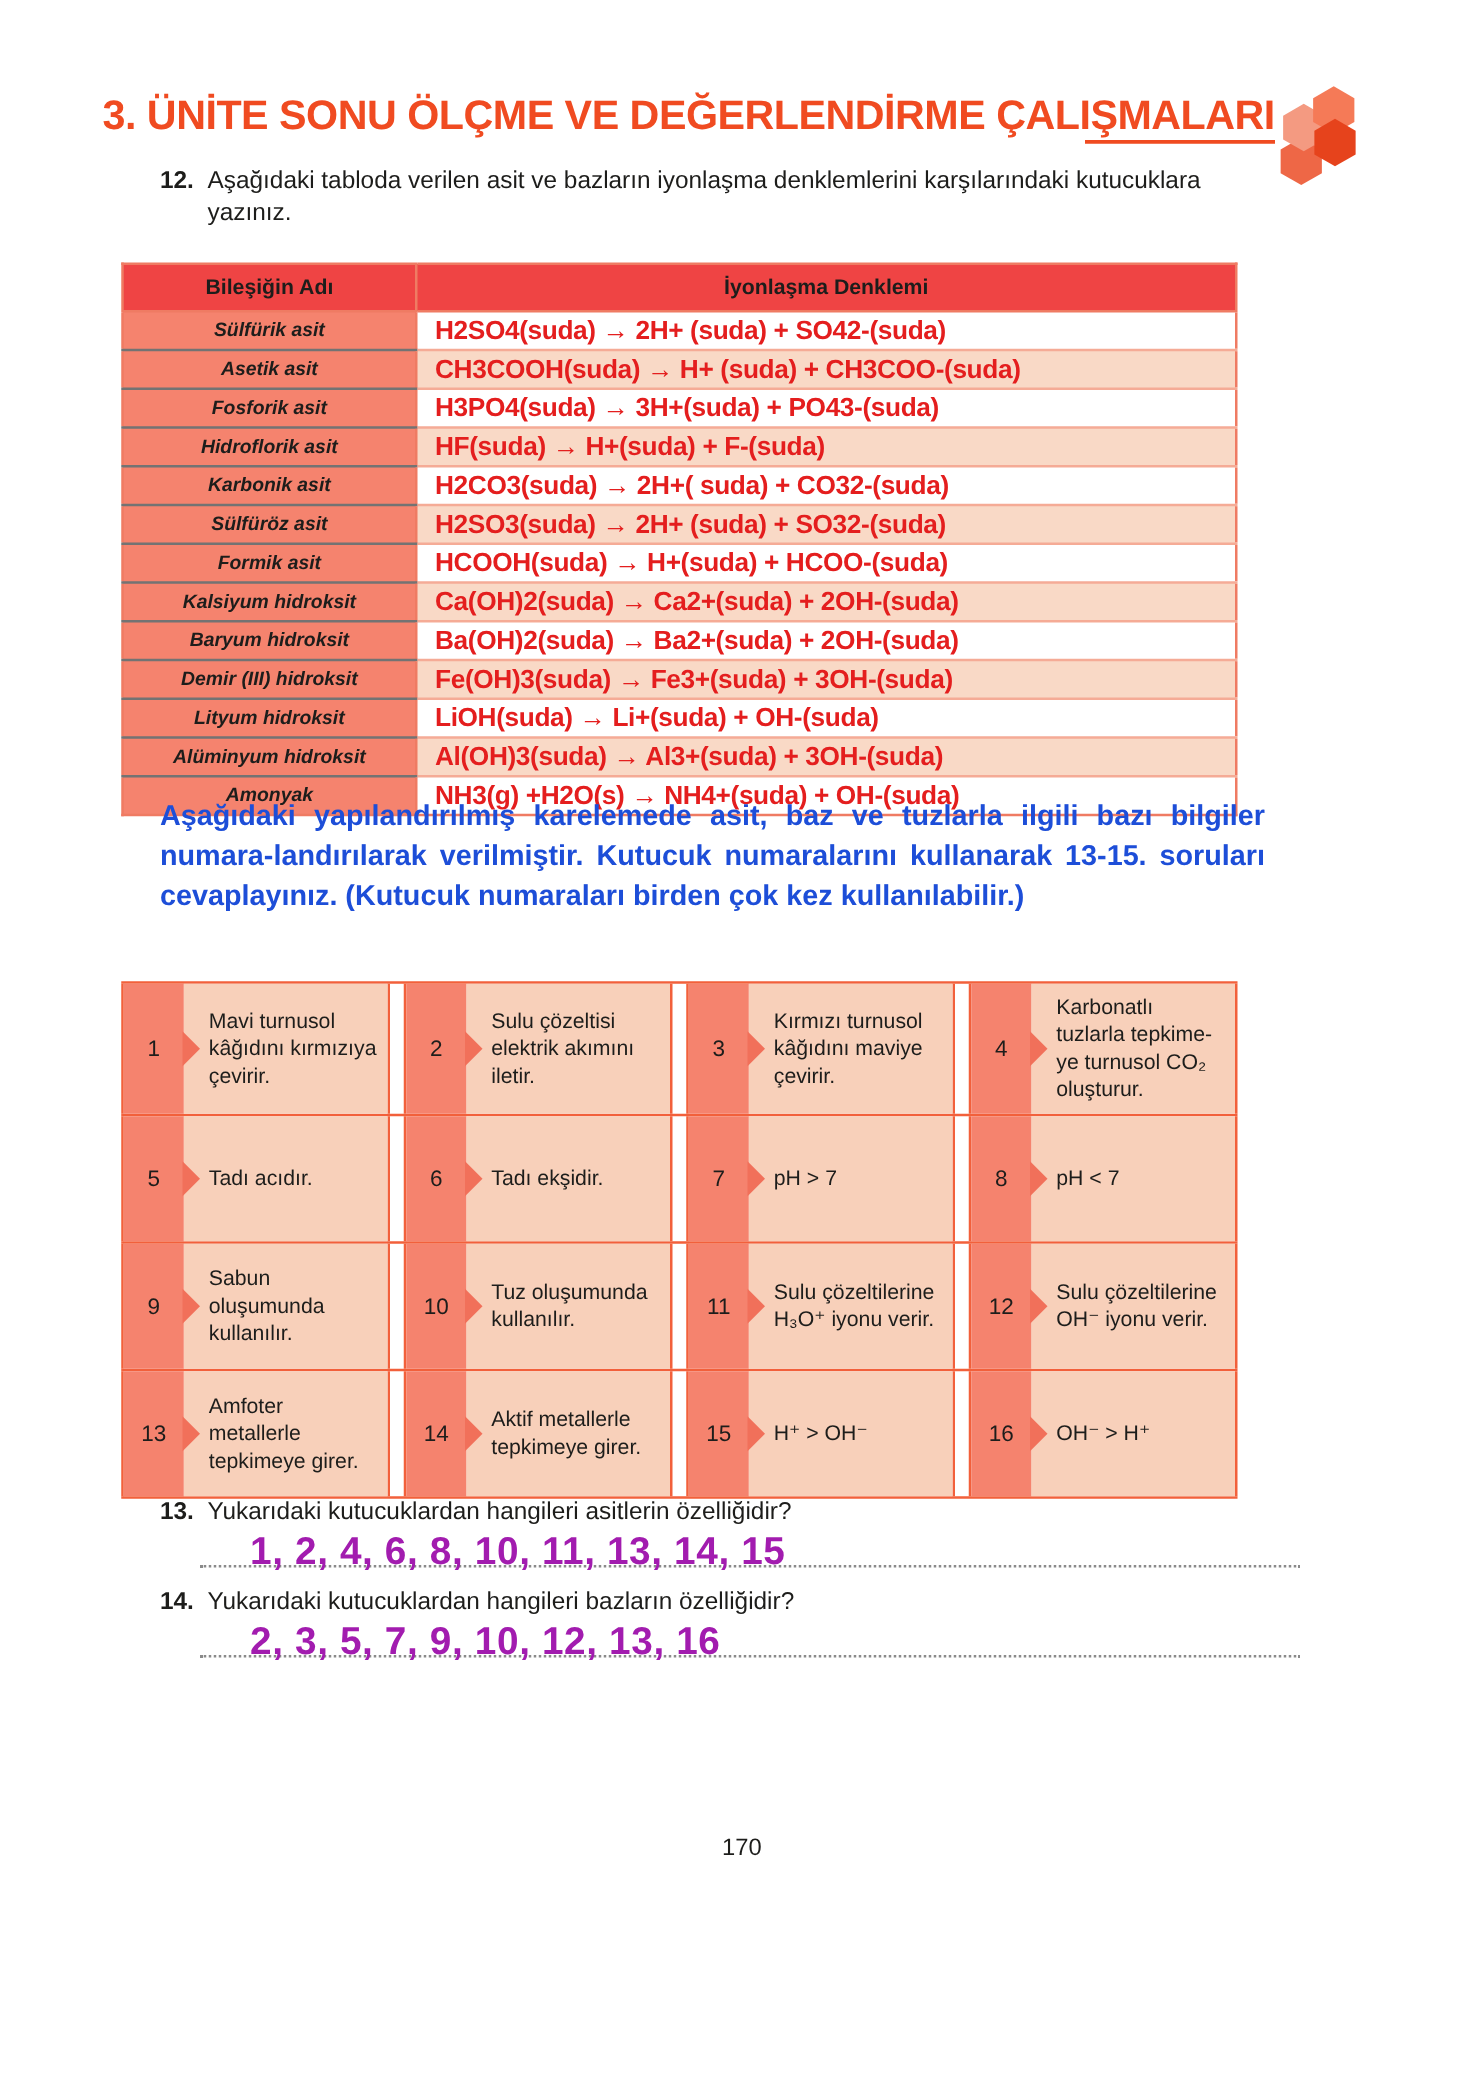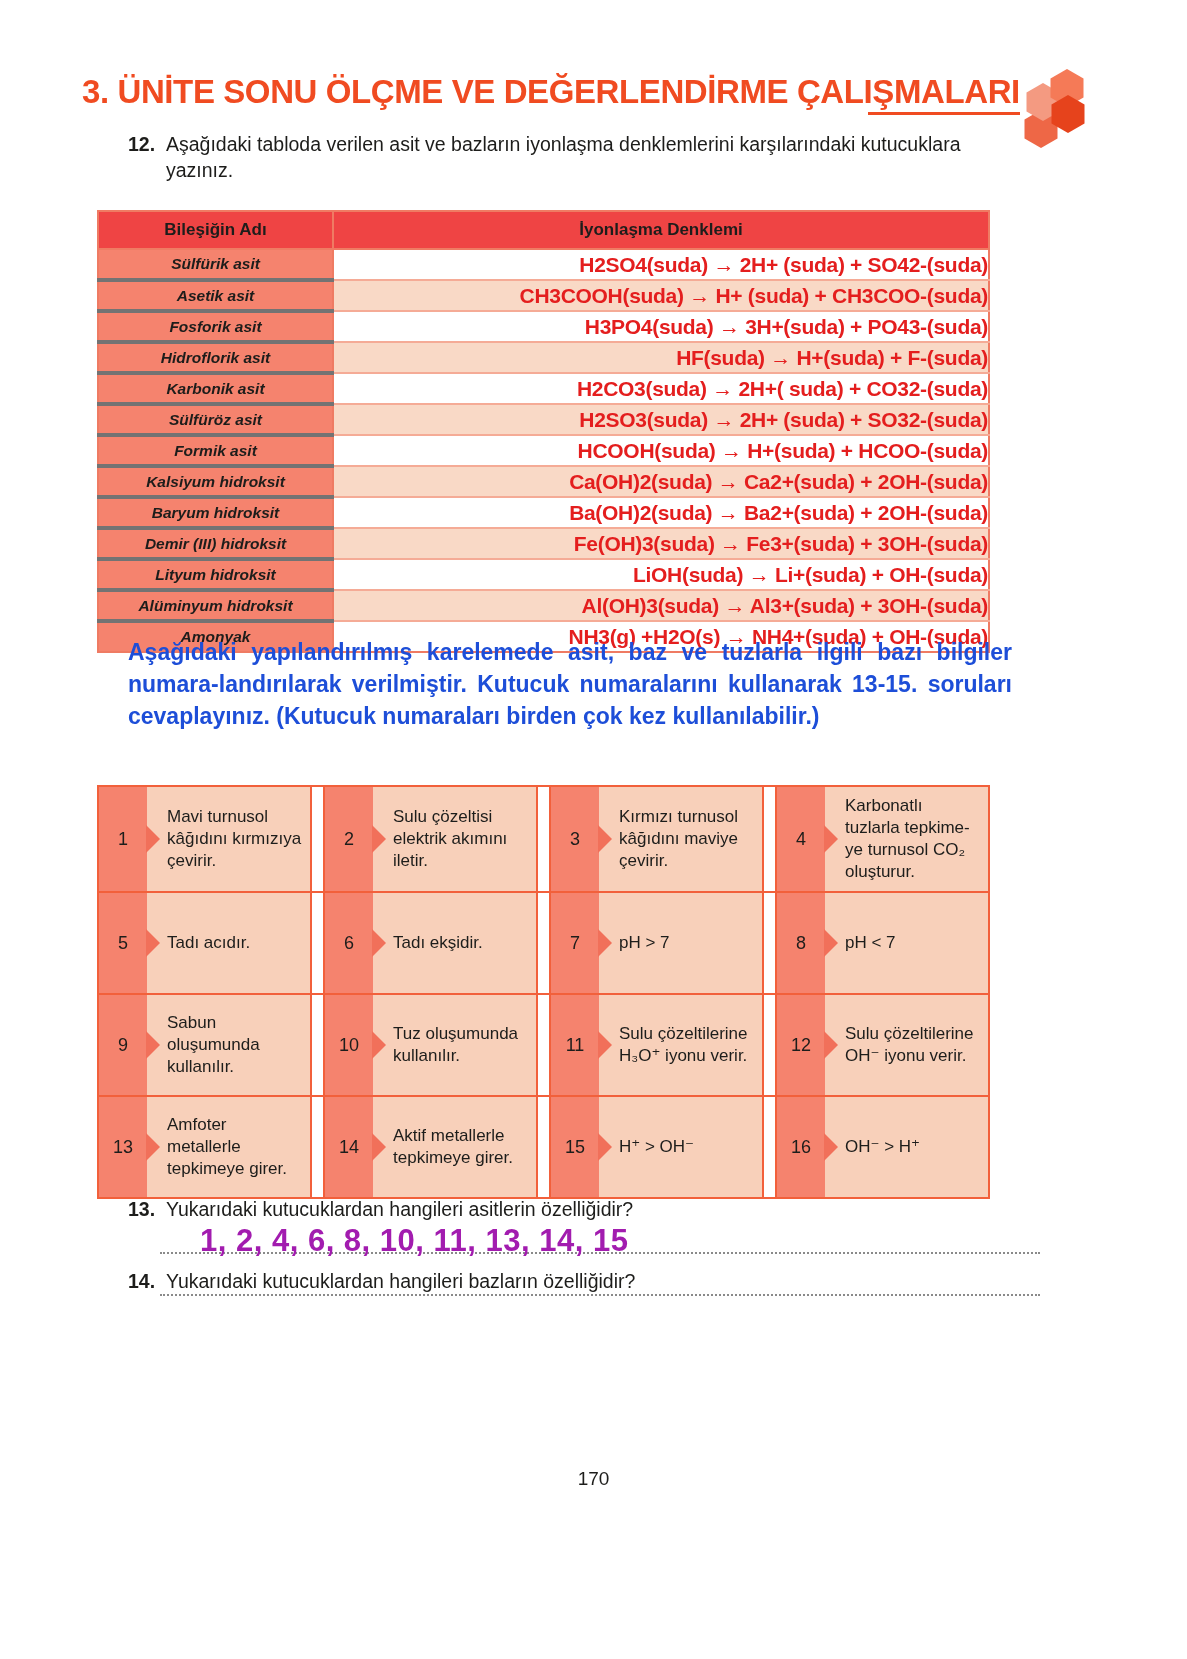--- a/index.html
+++ b/index.html
@@ -18,23 +18,23 @@
   .qn  { flex:0 0 38px; font-weight:bold; }
 
   
   .ion-table { position:absolute; left:97px; top:210px; width:893px; border-collapse:collapse;
                border:2px solid #ef7b63; table-layout:fixed; }
   .ion-table th { height:38px; background:#ef4444; font-size:17px; font-weight:bold; color:#1d1d1b;
                   text-align:center; border-bottom:2px solid #ef7b63; }
   .ion-table th.c-name { width:235px; border-right:2px solid #ef7b63; }
   .ion-table td { height:31px; }
   .ion-table td.name { background:#f5836e; text-align:center; font-style:italic; font-weight:600;
-                       font-size:15.5px; border-right:2px solid #ef7b63; border-bottom:4px solid #737373; }
+                       font-size:15.5px; border-right:2px solid #ef7b63; border-bottom:2px solid #737373; }
   .ion-table td.eq { padding-left:14px; font-weight:bold; font-size:21px; color:#e41e1e;
-                     letter-spacing:-0.3px; border-bottom:2px solid #f5ab96; white-space:nowrap;text-align:right; }
+                     letter-spacing:-0.3px; border-bottom:2px solid #f5ab96; white-space:nowrap; }
   .ion-table tbody tr:nth-child(odd)  td.eq { background:#ffffff; }
   .ion-table tbody tr:nth-child(even) td.eq { background:#f9d9c6; }
   .ion-table tbody tr:last-child td { border-bottom:none; }
 
   
   .instruction { position:absolute; left:128px; top:636px; width:884px; color:#1d4ed8; font-weight:bold;
                  font-size:23px; line-height:1.4; text-align:justify; }
 
   
   .grid { position:absolute; left:97px; top:785px; width:893px; border-top:2px solid #f2603b; }
@@ -224,19 +224,20 @@
         <span>Yukarıdaki kutucuklardan hangileri asitlerin özelliğidir?</span>
       </div>
       <div class="answer">1, 2, 4, 6, 8, 10, 11, 13, 14, 15</div>
       <div class="ansline"></div>
     </div>
     <div class="qa">
       <div class="qline">
         <span class="qn">14.</span>
         <span>Yukarıdaki kutucuklardan hangileri bazların özelliğidir?</span>
       </div>
+      <div class="answer">2, 3, 5, 7, 9, 10, 12, 13, 16</div>
       <div class="ansline"></div>
     </div>
   </div>
 
   <div class="pagenum">170</div>
 
 </div>
 
 </body></html>

